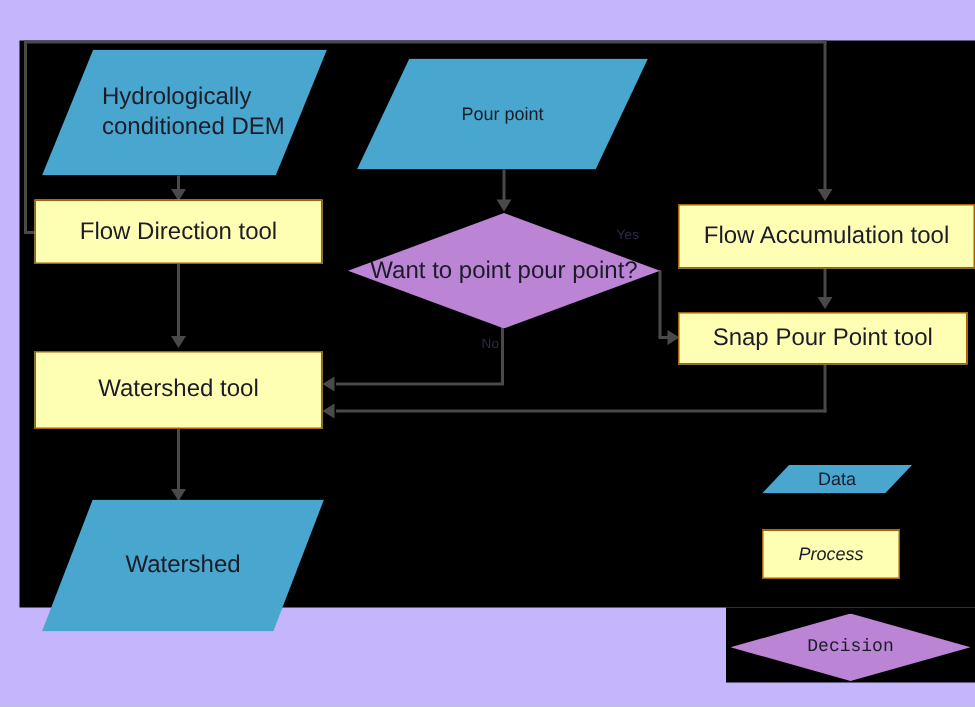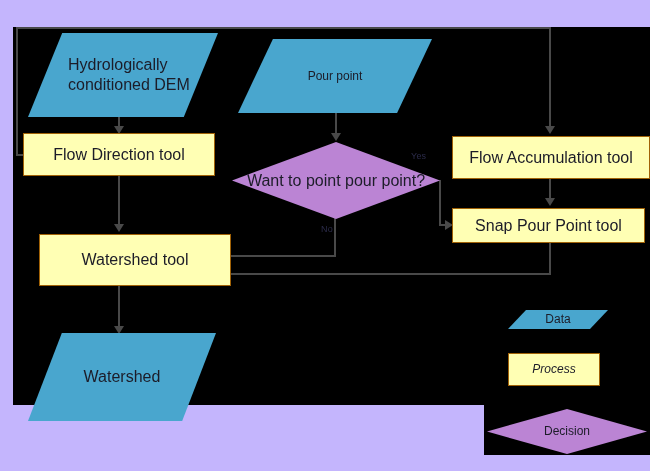--- a/index.html
+++ b/index.html
@@ -54,30 +54,30 @@
     background: #bb84d4;
     -webkit-clip-path: polygon(50% 0%, 100% 50%, 50% 100%, 0% 50%);
     clip-path: polygon(50% 0%, 100% 50%, 50% 100%, 0% 50%);
   }
 
   
   #node-dem            { left: 28px;  top: 33px;  width: 190px; height: 84px;  font-size: 16px; }
   #node-dem .label     { text-align: left; width: 100%; padding-left: 40px; box-sizing: border-box; }
   #node-pour-point     { left: 238px; top: 39px;  width: 194px; height: 74px;  font-size: 12px; text-align: right; }
   #node-flow-direction { left: 23px;  top: 133px; width: 192px; height: 43px;  font-size: 16px; }
-  #node-watershed-tool { left: 23px;  top: 234px; width: 192px; height: 52px;  font-size: 16px; margin-left: 16px; }
+  #node-watershed-tool { left: 23px;  top: 234px; width: 192px; height: 52px;  font-size: 16px; }
   #node-watershed-out  { left: 28px;  top: 333px; width: 188px; height: 88px;  font-size: 16px; }
   #node-decision       { left: 232px; top: 142px; width: 208px; height: 77px;  font-size: 16px; }
   #node-flow-accum     { left: 452px; top: 136px; width: 198px; height: 43px;  font-size: 16px; }
   #node-snap-pour      { left: 452px; top: 208px; width: 193px; height: 35px;  font-size: 16px; }
 
   
   #legend-data    { left: 508px; top: 310px; width: 100px; height: 19px; font-size: 12px; }
   #legend-process { left: 508px; top: 353px; width: 92px;  height: 33px; font-size: 12px; font-style: italic; }
-  #legend-decision{ left: 487px; top: 409px; width: 160px; height: 45px; font-size: 12px; }
+  #legend-decision{ left: 487px; top: 409px; width: 160px; height: 45px; font-size: 12px; font-family: Liberation Mono, monospace; }
 
   
   .edge {
     position: absolute;
     background: #494949;
   }
   .edge.h { height: 2px; }
   .edge.v { width: 2px; }
 
   .arrow {

